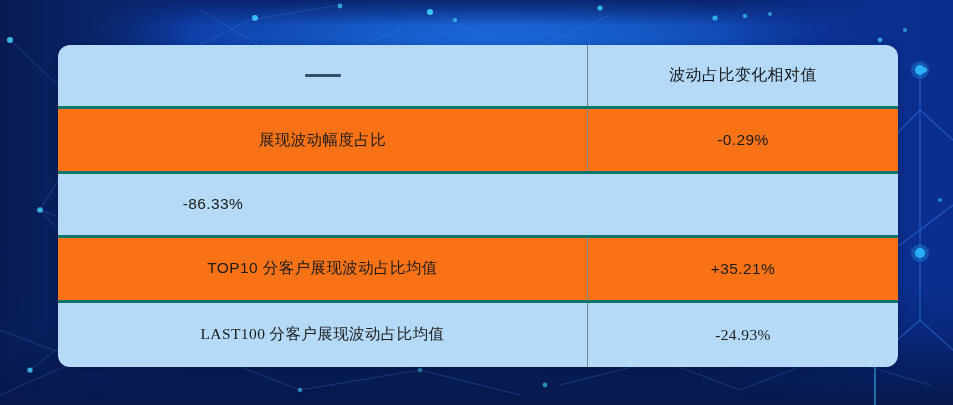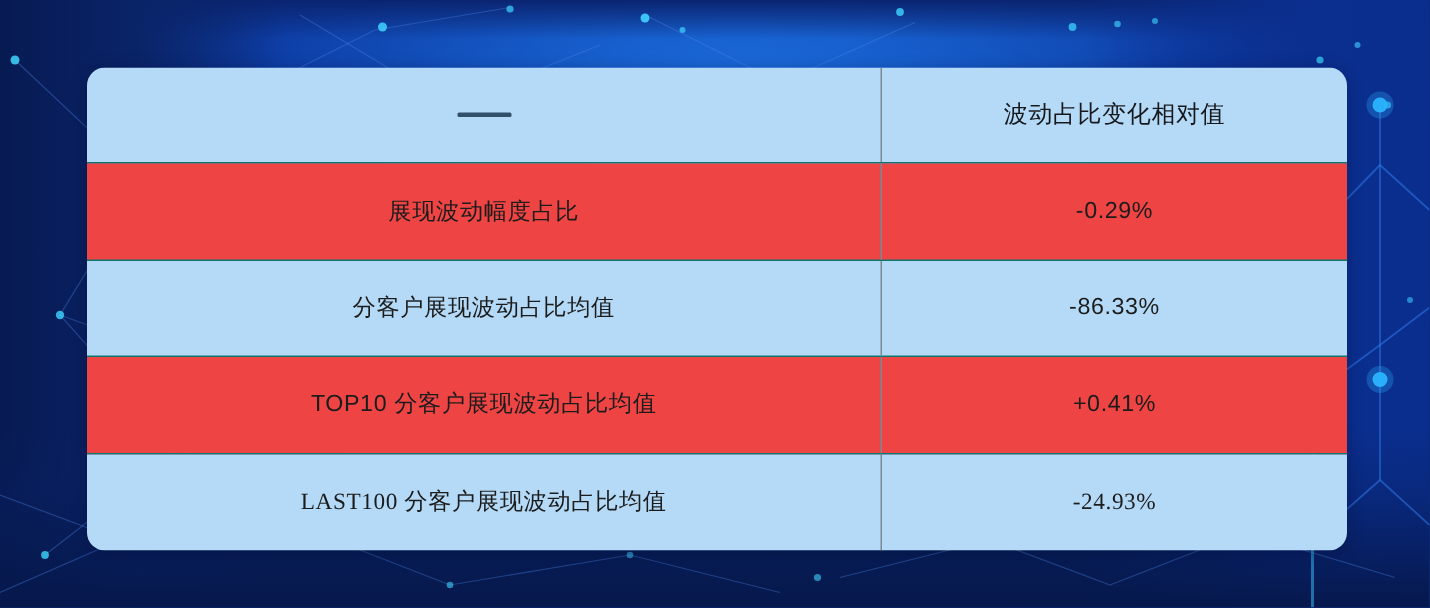--- a/index.html
+++ b/index.html
@@ -36,25 +36,25 @@
   .net-svg{position:absolute;inset:0;width:953px;height:405px;}
 
   
   .table-card{
     position:absolute;left:58px;top:45px;width:840px;height:322px;
     border-radius:12px;overflow:hidden;
     box-shadow:0 2px 10px rgba(0,10,50,0.35);
   }
   .row{
     display:flex;width:100%;height:64.4px;box-sizing:border-box;
-    border-bottom:1px solid #0f766e;
+    border-bottom:3px solid #0f766e;
   }
   .row:last-child{border-bottom:none;font-family:Liberation Serif, serif;}
   .row.shade-a{background:#b4daf7;}
-  .row.shade-b{background:#ef4444;}
+  .row.shade-b{background:#f97316;}
   .cell{
     display:flex;align-items:center;justify-content:center;
     box-sizing:border-box;height:100%;
     color:#1c1c1c;font-size:15.5px;letter-spacing:.4px;
   }
   .cell-label{width:530px;border-right:1px solid #7b8794;}
   .cell-value{width:310px;}
   .header .cell{font-size:16px;color:#16181c;}
   .dash{
     display:inline-block;width:36px;height:3px;background:#33506b;border-radius:1px;
@@ -139,27 +139,26 @@
       </div>
       <div class="cell cell-value">波动占比变化相对值</div>
     </div>
 
     <div class="row shade-b">
       <div class="cell cell-label">展现波动幅度占比</div>
       <div class="cell cell-value">-0.29%</div>
     </div>
 
     <div class="row shade-a">
-      <div class="cell cell-label">分客户展现波动占比均值</div>
       <div class="cell cell-value">-86.33%</div>
     </div>
 
     <div class="row shade-b">
       <div class="cell cell-label">TOP10 分客户展现波动占比均值</div>
-      <div class="cell cell-value">+0.41%</div>
+      <div class="cell cell-value">+35.21%</div>
     </div>
 
     <div class="row shade-a">
       <div class="cell cell-label">LAST100 分客户展现波动占比均值</div>
       <div class="cell cell-value">-24.93%</div>
     </div>
 
   </div>
 </div>
 

